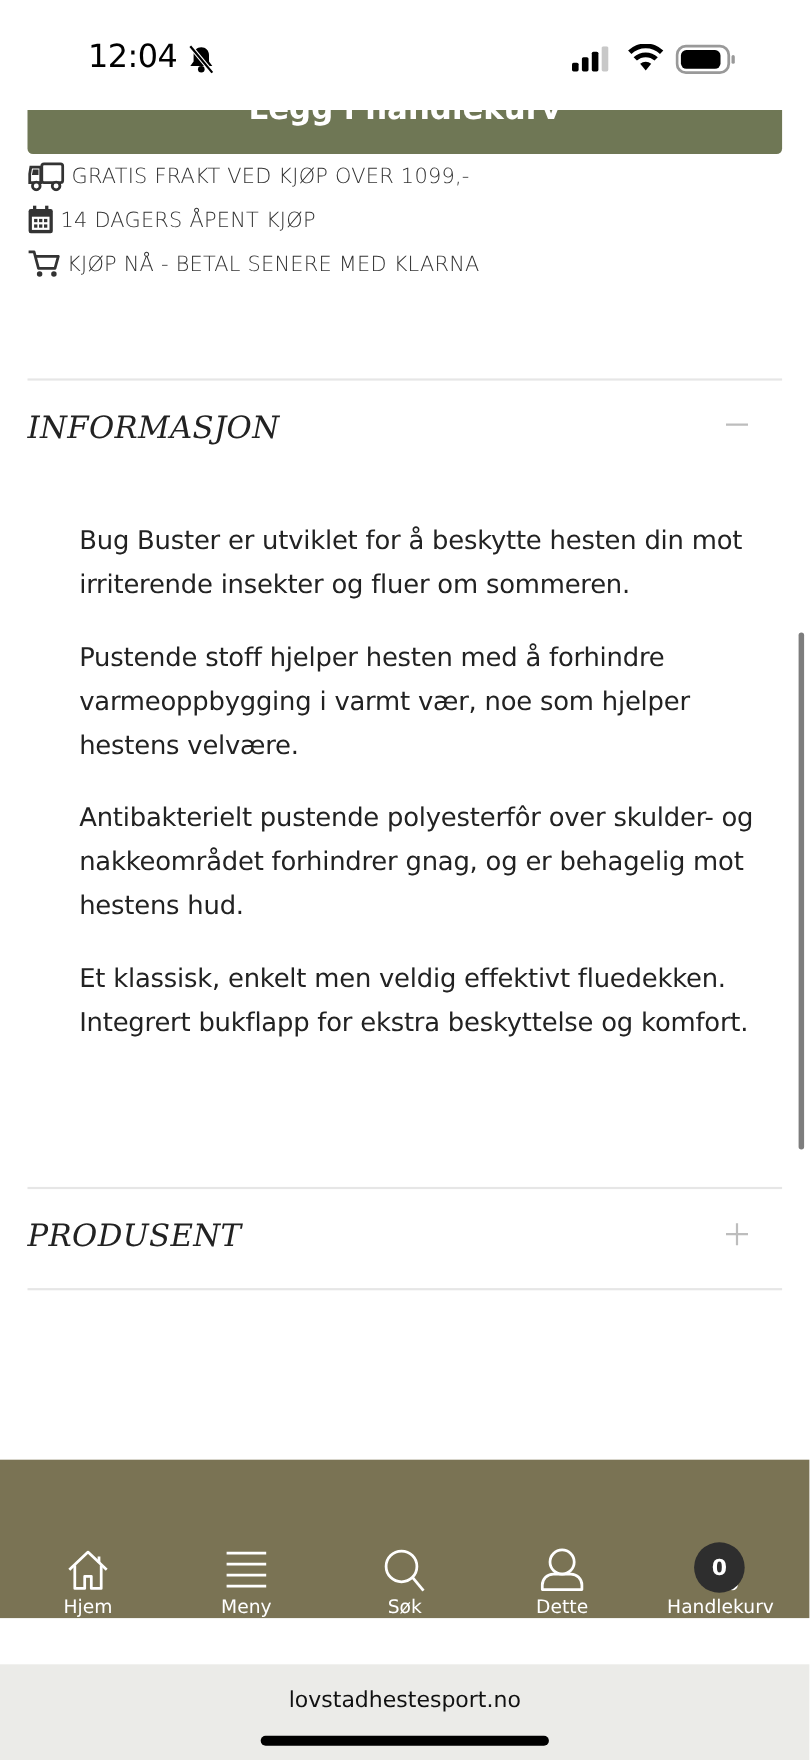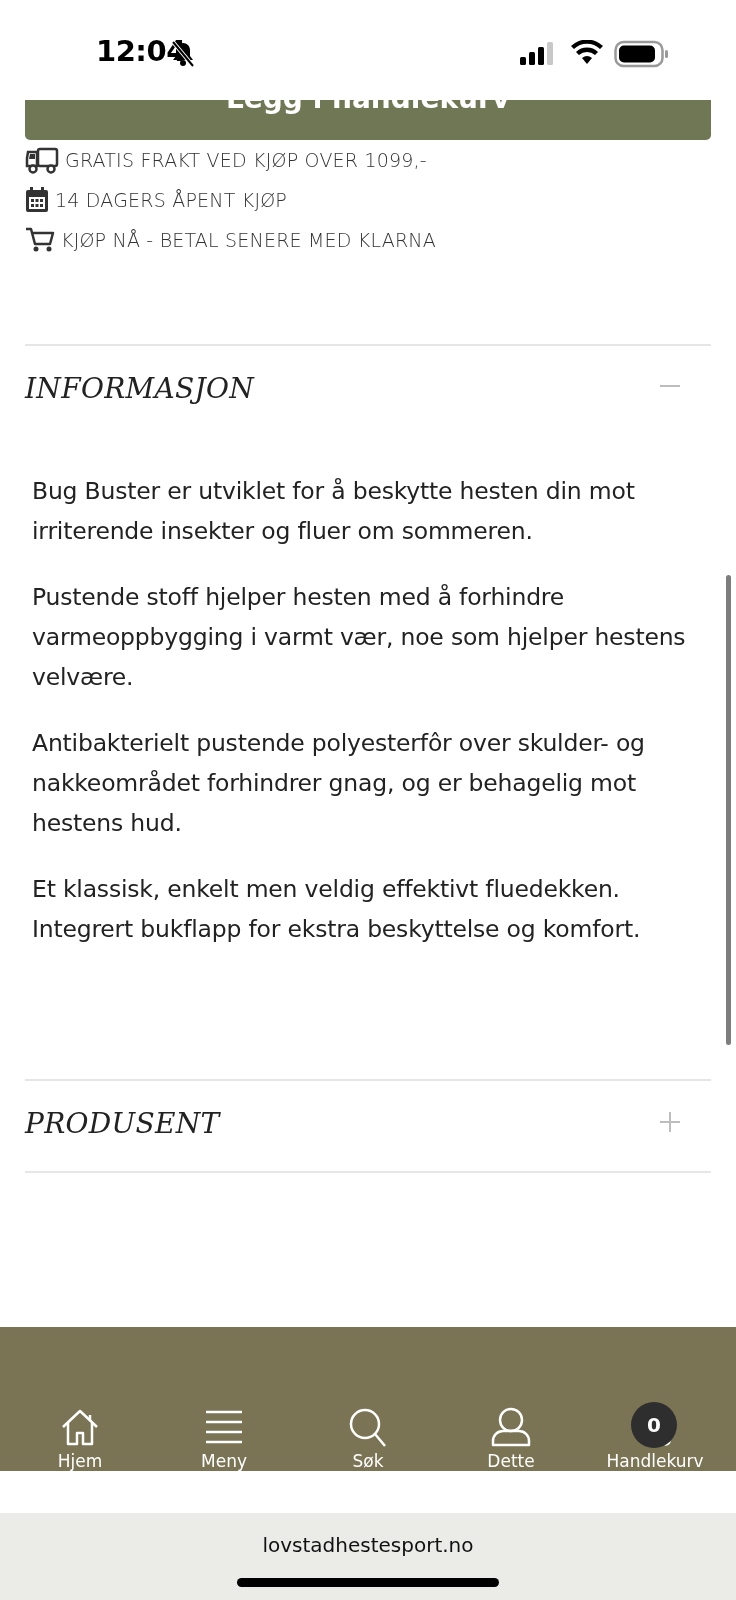--- a/index.html
+++ b/index.html
@@ -1,41 +1,41 @@
 <!DOCTYPE html>
 <html><head>
 <meta charset="utf-8">
 <style>
   * { box-sizing: border-box; margin: 0; padding: 0; }
   html, body { width: 736px; height: 1600px; overflow: hidden; background: #ffffff; }
   body { position: relative; font-family: "Liberation Sans", sans-serif; color: #222; }
 
   
   .status-bar { position: absolute; top: 0; left: 0; width: 736px; height: 100px; background: #fff; z-index: 5; }
-  .status-time { position: absolute; left: 96px; top: 34px; font-family: "DejaVu Sans", sans-serif; font-weight: bold; font-size: 29px; color: #000; letter-spacing: -0.5px; }
+  .status-time { position: absolute; left: 80px; top: 34px; font-family: "DejaVu Sans", sans-serif; font-weight: normal; font-size: 29px; color: #000; letter-spacing: -0.5px; }
   .bell-off { position: absolute; left: 170px; top: 40px; width: 26px; height: 28px; }
   .signal { position: absolute; left: 520px; top: 42px; width: 38px; height: 24px; }
   .wifi { position: absolute; left: 570px; top: 40px; width: 34px; height: 26px; }
   .battery { position: absolute; left: 614px; top: 40px; width: 56px; height: 28px; }
 
   
   .add-cart-btn { position: absolute; left: 25px; top: 72px; width: 686px; height: 68px; background: #6f7755; border-radius: 0 0 5px 5px; overflow: hidden; }
   .add-cart-label { position: absolute; left: 0; right: 0; top: 10px; text-align: center; color: #fff; font-weight: bold; font-size: 28px; font-family: "DejaVu Sans", sans-serif; }
 
   
   .usp { position: absolute; left: 25px; display: flex; align-items: center; gap: 6px; font-family: "DejaVu Sans", sans-serif; font-size: 19px; color: #333; font-weight: 300; letter-spacing: 0.2px; }
   .usp svg { display: block; }
 
   
   .divider { position: absolute; left: 25px; width: 686px; height: 2px; background: #e6e6e6; }
   .acc-title { position: absolute; left: 25px; font-family: "DejaVu Serif", serif; font-size: 28px; color: #222; letter-spacing: 0.3px; font-style: italic; }
   .acc-toggle { position: absolute; width: 24px; height: 24px; cursor: pointer; }
 
   .desc { position: absolute; left: 32px; width: 670px; font-family: "DejaVu Sans", sans-serif; font-size: 23.5px; line-height: 40px; color: #222; letter-spacing: -0.2px; }
-  .desc p { margin-bottom: 26px; }
+  .desc p { margin-bottom: 26px; margin-left: 40px; }
 
   .scrollbar { position: absolute; left: 726px; top: 575px; width: 5px; height: 470px; background: #7d7d7d; border-radius: 3px; }
 
   
   .bottom-nav { position: absolute; left: 0; top: 1327px; width: 736px; height: 144px; background: #7a7354; }
   .nav-item { position: absolute; top: 80px; width: 120px; text-align: center; color: #fff; cursor: pointer; }
   .nav-item svg { display: block; margin: 0 auto; }
   .nav-label { display: block; margin-top: 4px; font-family: "DejaVu Sans", sans-serif; font-size: 17px; color: #fff; }
   .cart-badge { position: absolute; left: 631px; top: 1402px; width: 46px; height: 46px; border-radius: 50%; background: #2e2e2e; color: #fff; font-family: "DejaVu Sans", sans-serif; font-weight: bold; font-size: 20px; text-align: center; line-height: 46px; z-index: 3; }
 

